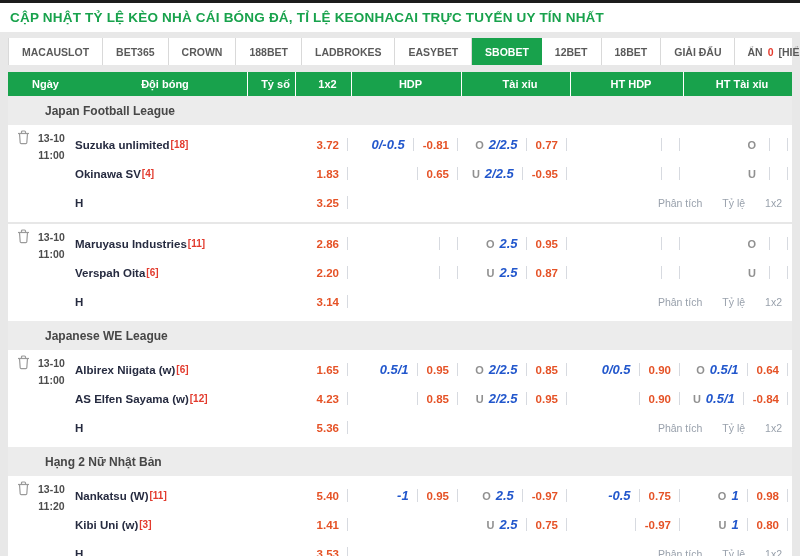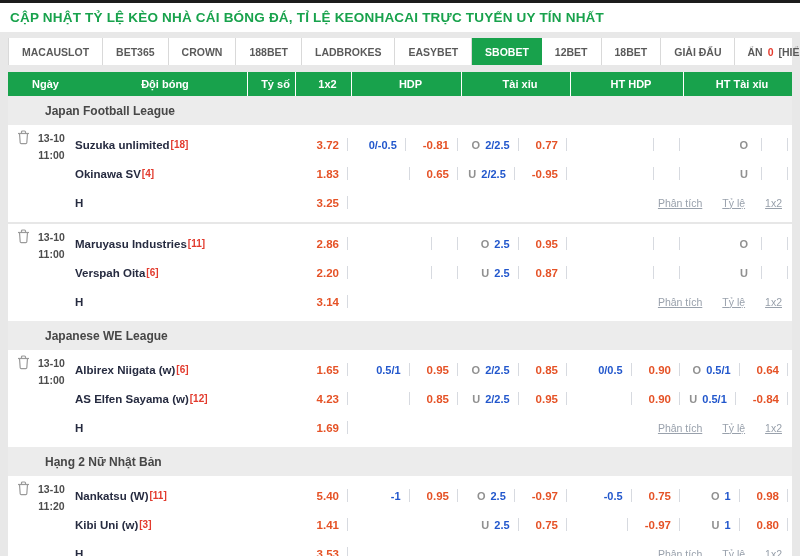--- a/index.html
+++ b/index.html
@@ -44,27 +44,27 @@
   .hl { font-size:11.5px; font-weight:bold; color:#262b40; cursor:default; }
   .c3 { grid-column:3; grid-row:1/4; }
   .col { display:flex; flex-direction:column; }
   .c4 { grid-column:4; grid-row:1/4; }
   .c5 { grid-column:5; grid-row:1/3; }
   .c6 { grid-column:6; grid-row:1/3; }
   .c7 { grid-column:7; grid-row:1/3; }
   .c8 { grid-column:8; grid-row:1/3; }
   .vrow { height:29px; display:flex; align-items:center; justify-content:flex-end;
           padding-right:4px; cursor:pointer; }
-  .od { font-size:11.5px; font-weight:bold; color:#e55226; margin-left:17px; }
-  .hd { font-size:11px; font-weight:bold; color:#2257cc; }
+  .od { font-size:11.5px; font-weight:bold; color:#e55226; margin-left:9px; }
+  .hd { font-size:13px; font-weight:bold; color:#2257cc;font-style:italic; }
   .ind { font-size:11px; font-weight:bold; color:#909090; margin-right:5px; }
   .tick { display:inline-block; width:1px; height:13px; background:#d7dae0; margin-left:8px; flex:none; }
   .links { grid-column:5/9; grid-row:3; display:flex; align-items:center; justify-content:flex-end;
            gap:20px; padding-right:10px; }
-  .links a { font-size:10.5px; color:#99a1ac; text-decoration:underline; cursor:pointer; }
+  .links a { font-size:10.5px; color:#99a1ac; cursor:pointer; }
 </style>
 </head>
 <body>
 
 <div class="topline"></div>
 <div class="titlebar">
   <h1>CẬP NHẬT TỶ LỆ KÈO NHÀ CÁI BÓNG ĐÁ, TỈ LỆ KEONHACAI TRỰC TUYẾN UY TÍN NHẤT</h1>
 </div>
 <div class="gap"></div>
 
@@ -362,21 +362,21 @@
       <div class="c4 col">
         <div class="vrow">
             <span class="od">1.65</span>
             <i class="tick"></i>
           </div>
         <div class="vrow">
             <span class="od">4.23</span>
             <i class="tick"></i>
           </div>
         <div class="vrow">
-            <span class="od">1.69</span>
+            <span class="od">5.36</span>
             <i class="tick"></i>
           </div>
       </div>
       <div class="c5 col">
         <div class="vrow">
             <span class="hd">0.5/1</span>
             <i class="tick"></i>
             <span class="od">0.95</span>
             <i class="tick"></i>
           </div>

